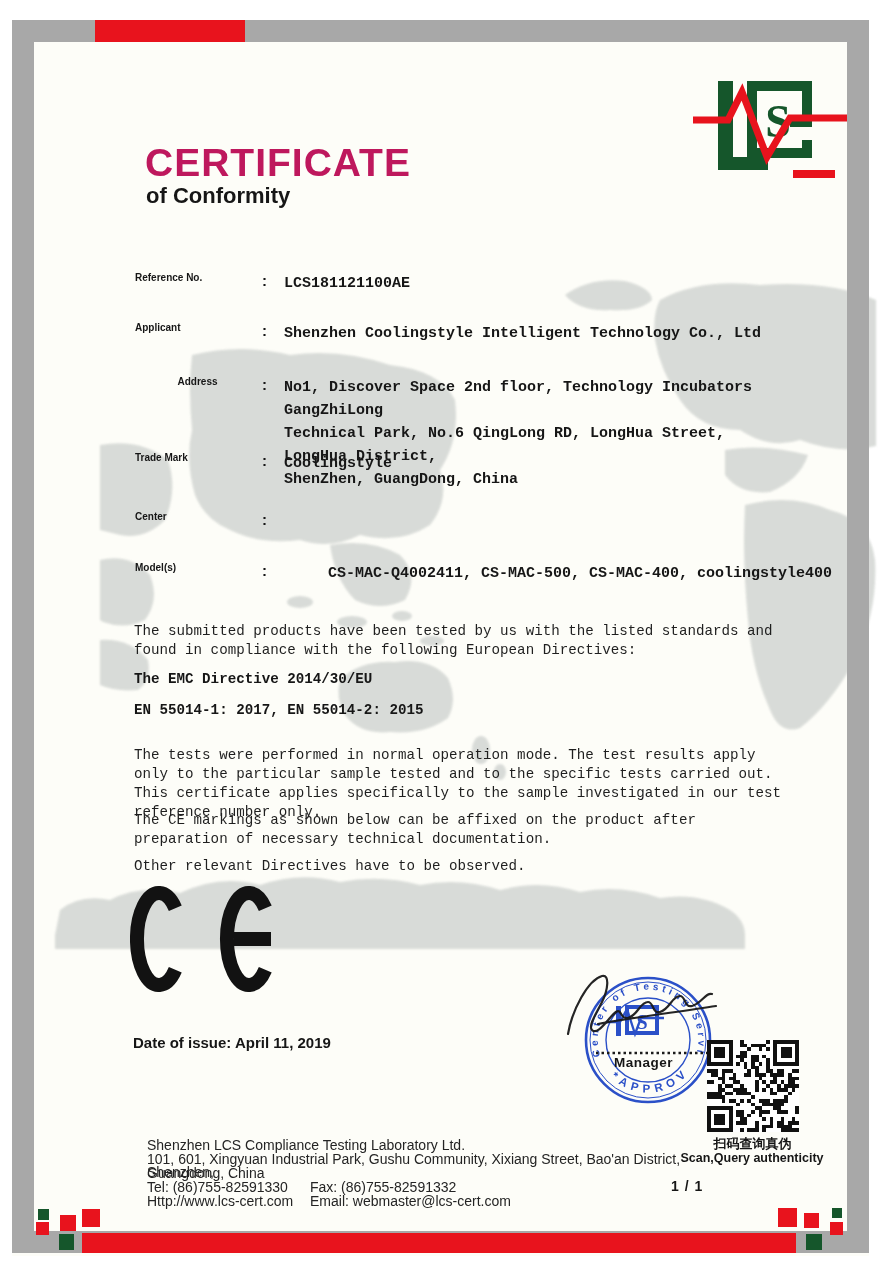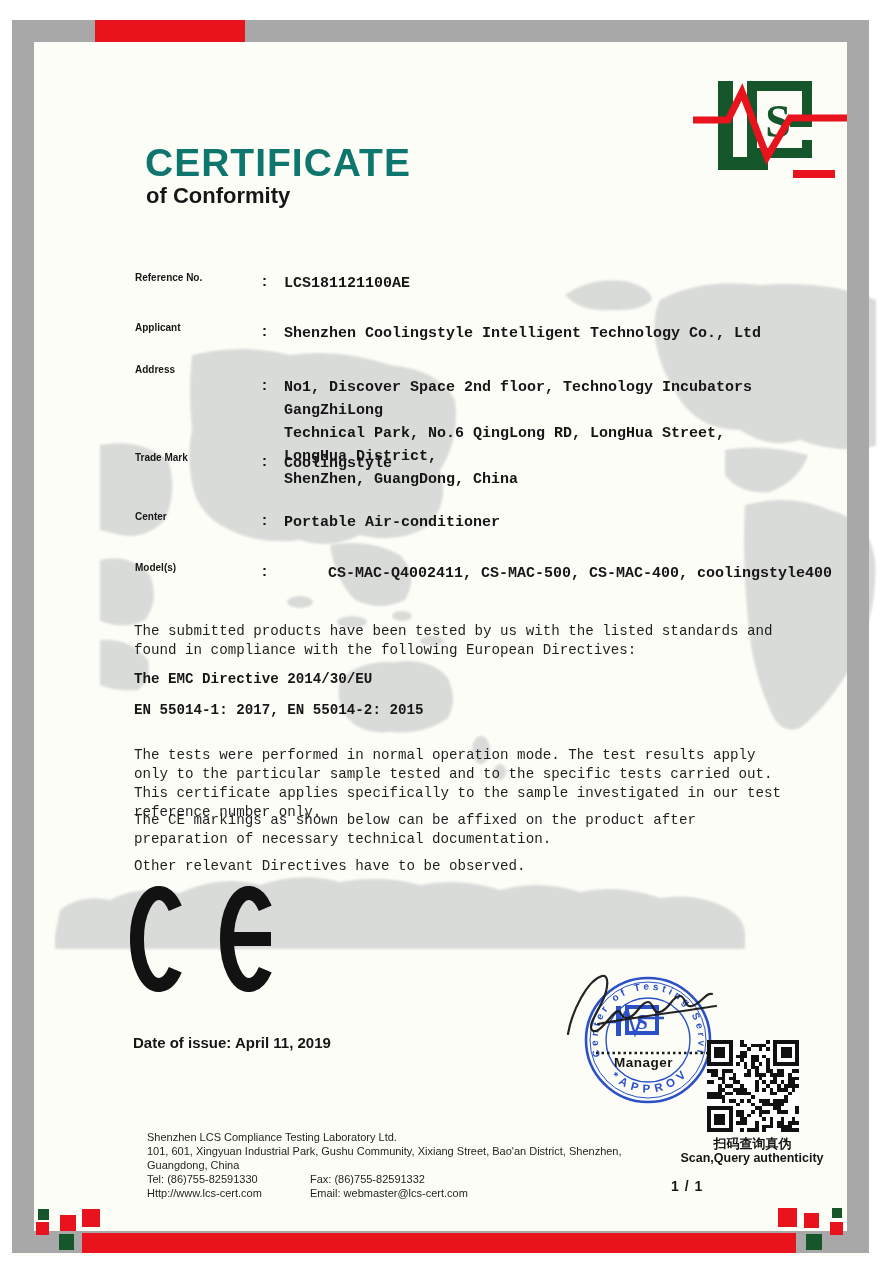--- a/index.html
+++ b/index.html
@@ -7,32 +7,32 @@
   #stage{position:relative;width:887px;height:1280px;background:#ffffff;overflow:hidden;}
   .abs{position:absolute;}
   
   #paper{left:12px;top:20px;width:857px;height:1236px;background:#fdfdf8;}
   
   #frame{left:12px;top:20px;width:857px;height:1233px;border:22px solid #a8a8a8;box-sizing:border-box;background:transparent;z-index:3;pointer-events:none;}
   .deco{z-index:4;}
   #map{left:0;top:0;z-index:1;pointer-events:none;}
   .content{z-index:2;}
   
-  #title{left:145px;top:141px;font-size:39px;font-weight:bold;color:#0f766e;letter-spacing:1px;}
+  #title{left:145px;top:141px;font-size:39px;font-weight:bold;color:#be185d;letter-spacing:1px;}
   #subtitle{left:146px;top:183px;font-size:22px;font-weight:bold;color:#161616;}
   
   .f-label{left:135px;width:125px;font-size:10px;font-weight:bold;color:#161616;}
   .f-colon{left:262px;font-size:15px;font-weight:bold;color:#161616;}
   .f-value{left:284px;width:500px;font-size:15px;font-weight:bold;color:#161616;line-height:23px;font-family:Liberation Mono, monospace;}
   
   .para{left:134px;font-size:14.2px;color:#1f1f1f;line-height:19px;font-family:Liberation Mono, monospace;}
   .para.bold{font-weight:bold;color:#161616;}
   #date-issue{left:133px;top:1034px;font-size:15px;font-weight:bold;color:#161616;}
   
-  .foot{font-size:11px;color:#242424;line-height:13px;}
+  .foot{font-size:14px;color:#242424;line-height:13px;margin-top:8px;}
   #page-num{left:671px;top:1178px;font-size:14px;font-weight:bold;color:#161616;letter-spacing:1px;}
   
   #qr-zh{left:690px;top:1135px;width:125px;text-align:center;font-size:13px;font-weight:bold;color:#161616;}
   #qr-en{left:677px;top:1151px;width:150px;text-align:center;font-size:12.5px;font-weight:bold;color:#161616;}
   .sq{position:absolute;}
 </style>
 </head>
 <body>
 
 <div id="stage">
@@ -102,35 +102,34 @@
   <div class="abs content" id="subtitle">of Conformity</div>
 
   <div class="abs content f-label" style="top:272px;">Reference No.</div>
   <div class="abs content f-colon" style="top:272px;">:</div>
   <div class="abs content f-value" style="top:272px;">LCS181121100AE</div>
 
   <div class="abs content f-label" style="top:322px;">Applicant</div>
   <div class="abs content f-colon" style="top:322px;">:</div>
   <div class="abs content f-value" style="top:322px;">Shenzhen Coolingstyle Intelligent Technology Co., Ltd</div>
 
-  <div class="abs content f-label" style="top:364px;">Address</div>
+  <div class="abs content f-label" style="top:376px;text-align:center;">Address</div>
   <div class="abs content f-colon" style="top:376px;">:</div>
   <div class="abs content f-value" style="top:376px;">
     <div>No1, Discover Space 2nd floor, Technology Incubators GangZhiLong</div>
     <div>Technical Park, No.6 QingLong RD, LongHua Street, LongHua District,</div>
     <div>ShenZhen, GuangDong, China</div>
   </div>
 
   <div class="abs content f-label" style="top:452px;">Trade Mark</div>
   <div class="abs content f-colon" style="top:452px;">:</div>
   <div class="abs content f-value" style="top:452px;">Coolingstyle</div>
 
   <div class="abs content f-label" style="top:511px;">Center</div>
   <div class="abs content f-colon" style="top:511px;">:</div>
-  <div class="abs content f-value" style="top:511px;">Portable Air-conditioner</div>
 
   <div class="abs content f-label" style="top:562px;">Model(s)</div>
   <div class="abs content f-colon" style="top:562px;">:</div>
   <div class="abs content f-value" style="top:562px;width:520px;margin-left:44px;">CS-MAC-Q4002411, CS-MAC-500, CS-MAC-400, coolingstyle400</div>
 
   <div class="abs content para" style="top:622px;width:648px;">The submitted products have been tested by us with the listed standards and found in compliance with the following European Directives:</div>
   <div class="abs content para bold" style="top:670px;width:648px;">The EMC Directive 2014/30/EU</div>
   <div class="abs content para bold" style="top:701px;width:648px;">EN 55014-1: 2017, EN 55014-2: 2015</div>
   <div class="abs content para" style="top:746px;width:655px;">The tests were performed in normal operation mode. The test results apply only to the particular sample tested and to the specific tests carried out. This certificate applies specifically to the sample investigated in our test reference number only.</div>
   <div class="abs content para" style="top:811px;width:640px;">The CE markings as shown below can be affixed on the product after preparation of necessary technical documentation.</div>

